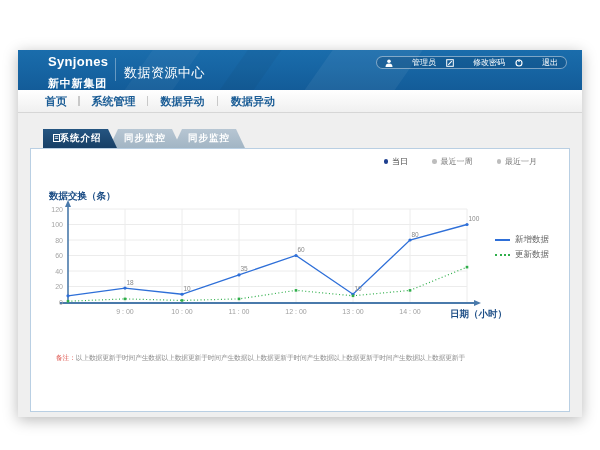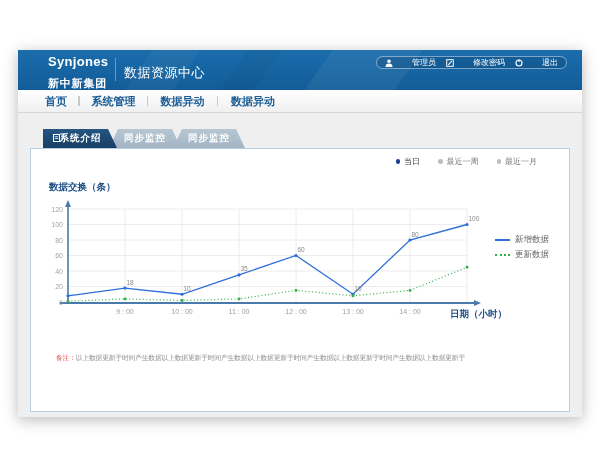--- a/index.html
+++ b/index.html
@@ -27,26 +27,26 @@
   .nav-item.w0{width:44px;} .nav-item.w1{width:74px;} .nav-item.w2{width:67px;} .nav-item.w3{width:69px;} .nav-item.w4{width:70px;}
   .nav-sep { width:1px; height:10px; background:#c9c9c9; }
   
   .tabs { position:absolute; left:25px; top:79px; height:19px; display:flex; }
   .tab { height:19px; color:#fff; font-size:9.5px; font-weight:bold; display:flex; align-items:center; justify-content:center; gap:0; letter-spacing:1px; }
   .tab-active { width:74px; background:linear-gradient(180deg,#255581,#173f66); clip-path:polygon(0 0, calc(100% - 9px) 0, 100% 100%, 0 100%); z-index:3; padding-right:6px; }
   .tab-inactive { width:72px; background:linear-gradient(180deg,#b7c6d3,#a2b5c4); clip-path:polygon(9px 0, calc(100% - 9px) 0, 100% 100%, 0 100%); margin-left:-8px; }
   .tab2 { z-index:2; } .tab3 { z-index:1; }
   
   .panel { position:absolute; left:12px; top:98px; width:540px; height:264px; background:#fff; border:1px solid #b9cfe3; }
-  .range-row { position:absolute; top:7px; right:32px; display:flex; gap:18px; align-items:center; }
+  .range-row { position:absolute; top:7px; right:32px; display:flex; gap:24px; align-items:center; }
   .range-item { display:flex; align-items:center; gap:4px; font-size:8px; color:#777; }
   .range-dot { width:4.5px; height:4.5px; border-radius:50%; background:#bdbdbd; }
   .range-item.selected { color:#444; }
   .range-item.selected .range-dot { background:#1e3f8f; }
-  .ylabel { position:absolute; left:18px; top:32px; font-size:9.5px; font-weight:bold; color:#1d4e86; }
+  .ylabel { position:absolute; left:18px; top:41px; font-size:9.5px; font-weight:bold; color:#1d4e86; }
   .xlabel { position:absolute; left:419px; top:159px; font-size:9.5px; font-weight:bold; color:#1d4e86; }
   #chart-svg { position:absolute; left:0; top:0; font-family:"Liberation Sans",sans-serif; }
   .chart-legend { position:absolute; left:464px; top:85px;text-align:right; }
   .legend-row { display:flex; align-items:center; gap:5px; height:11px; }
   .legend-row + .legend-row { margin-top:4px; }
   .legend-line { width:15px; height:0; }
   .legend-line.solid { border-top:2px solid #2e6fd8; }
   .legend-line.dotted { border-top:2px dotted #2fae4a; }
   .legend-label { font-size:8.5px; color:#666; }
   .note-row { position:absolute; left:25px; top:204px; font-size:6.8px; letter-spacing:-0.2px; color:#8f8f8f; white-space:nowrap; }

